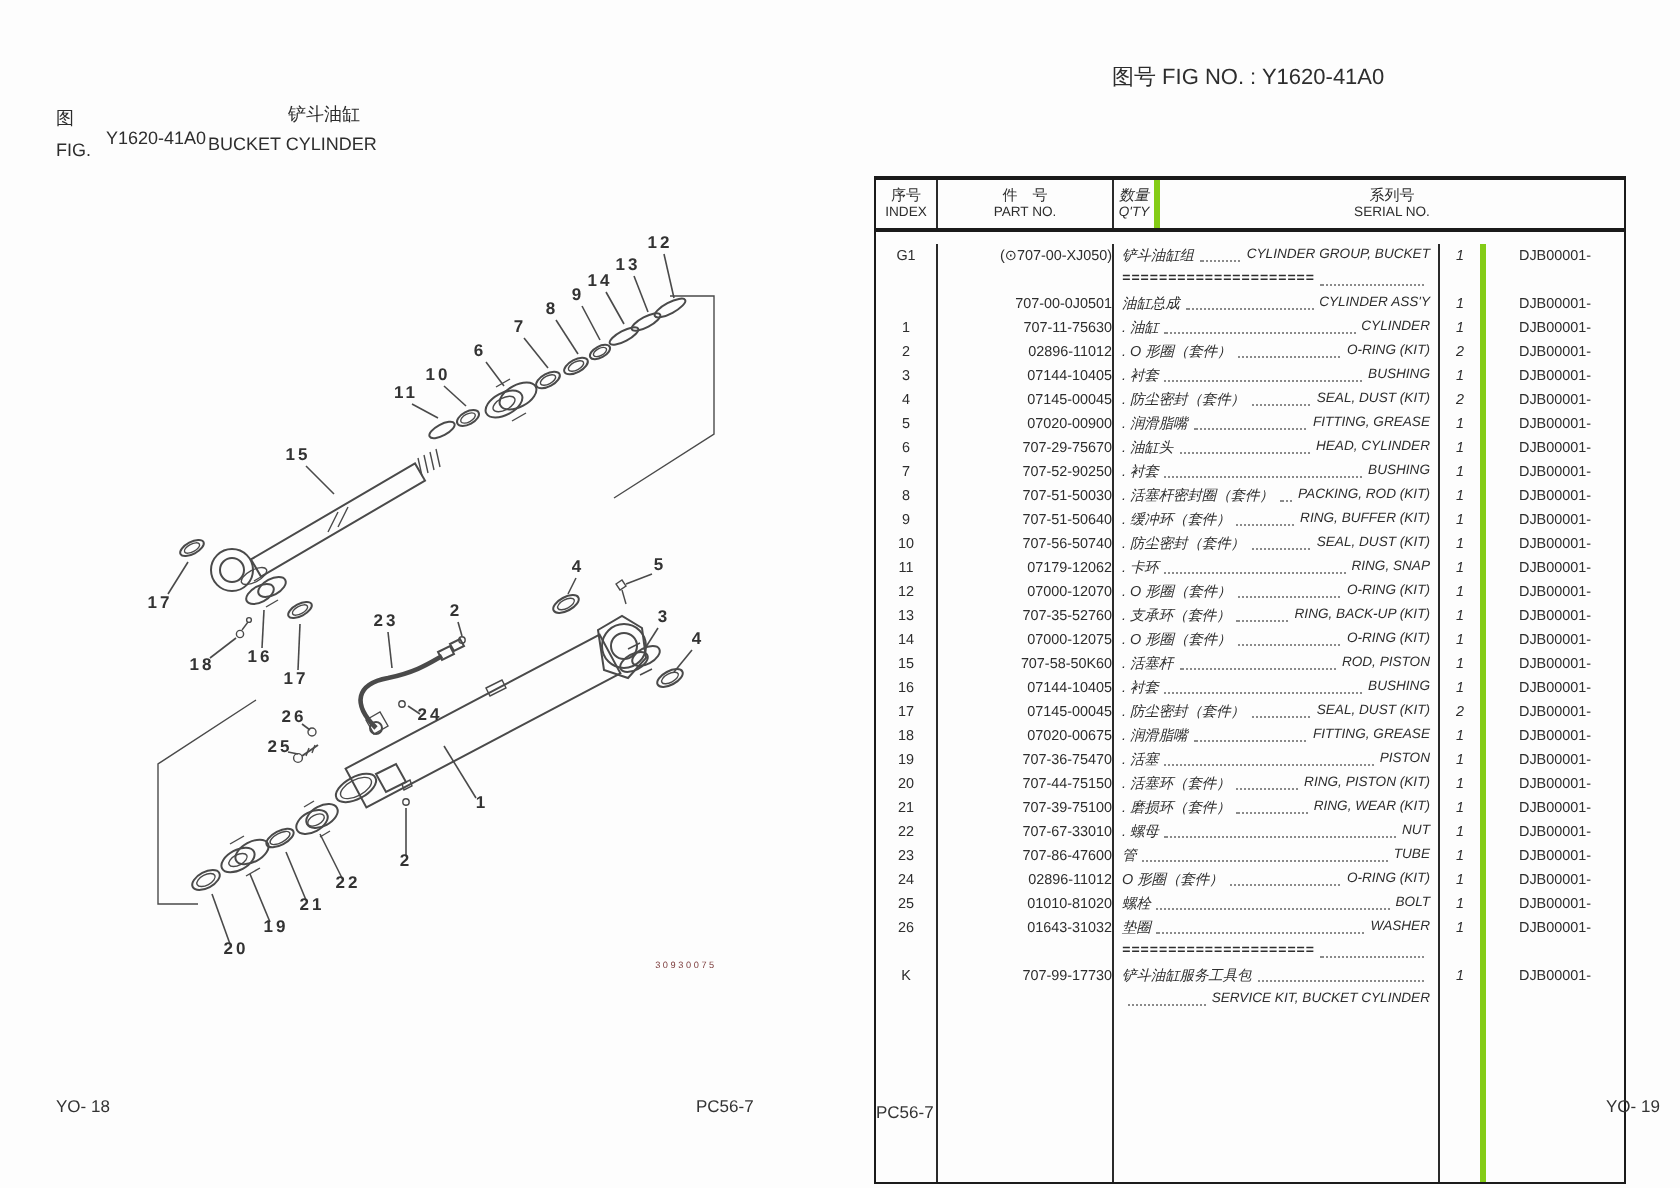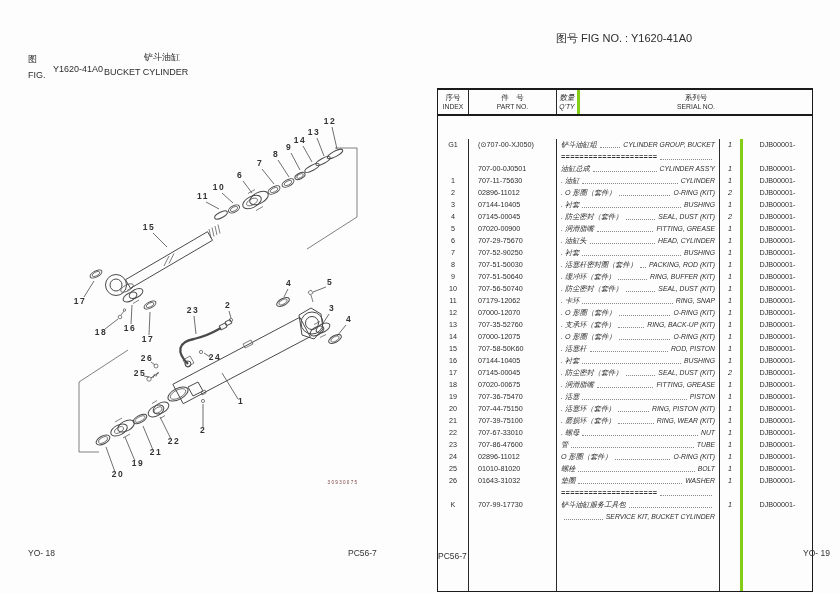--- a/index.html
+++ b/index.html
@@ -21,25 +21,25 @@
   .ft-r{left:772px;top:548px;margin-left:31px;}
   
   .parts-table{position:absolute;left:437px;top:88px;width:376px;height:504px;
      border:1.5px solid #1b1b1b;border-top-width:2px;box-sizing:border-box;
      display:flex;flex-direction:column;background:#fdfdfd;}
   .thead{display:flex;height:24px;border-bottom:2px solid #1b1b1b;flex:none;}
   .th{display:flex;flex-direction:column;justify-content:center;align-items:center;box-sizing:border-box;}
   .th .l1{font-size:7.5px;line-height:9px;}
   .th .l2{font-size:6.8px;line-height:9px;}
   .c-i{width:31px;border-right:1px solid #2a2a2a;}
-  .c-p{width:88px;border-right:1px solid #2a2a2a;}
+  .c-p{width:88px;border-right:1px solid #2a2a2a;text-align:right;}
   .c-d{width:163px;border-right:1px solid #2a2a2a;}
   .c-q{width:23px;border-right:3px solid #84cc16;font-style:italic;}
   .c-s{flex:1;border-right:none;}
-  .tbody{flex:1;display:flex;flex-direction:column;padding-top:23px;}
+  .tbody{flex:1;display:flex;flex-direction:column;padding-top:6px;}
   .tr{display:flex;height:12px;flex:none;}
   .tr.fillrow{flex:1;height:auto;}
   .td{box-sizing:border-box;font-size:7.2px;line-height:12px;white-space:pre;overflow:hidden;}
   .td.c-i,.td.c-q,.td.c-s{text-align:center;}
   .td.c-p{padding-left:9px;}
   .td.c-d{display:flex;align-items:center;padding:0 4px;font-style:italic;}
   .td .cn{font-size:7.2px;}
   .td .en{font-size:6.8px;}
   .td .eq{font-size:7px;font-weight:bold;letter-spacing:.5px;}
   .td .fill{flex:1;border-bottom:1px dotted #8a8a8a;margin:0 3px;transform:translateY(2px);min-width:2px;}

